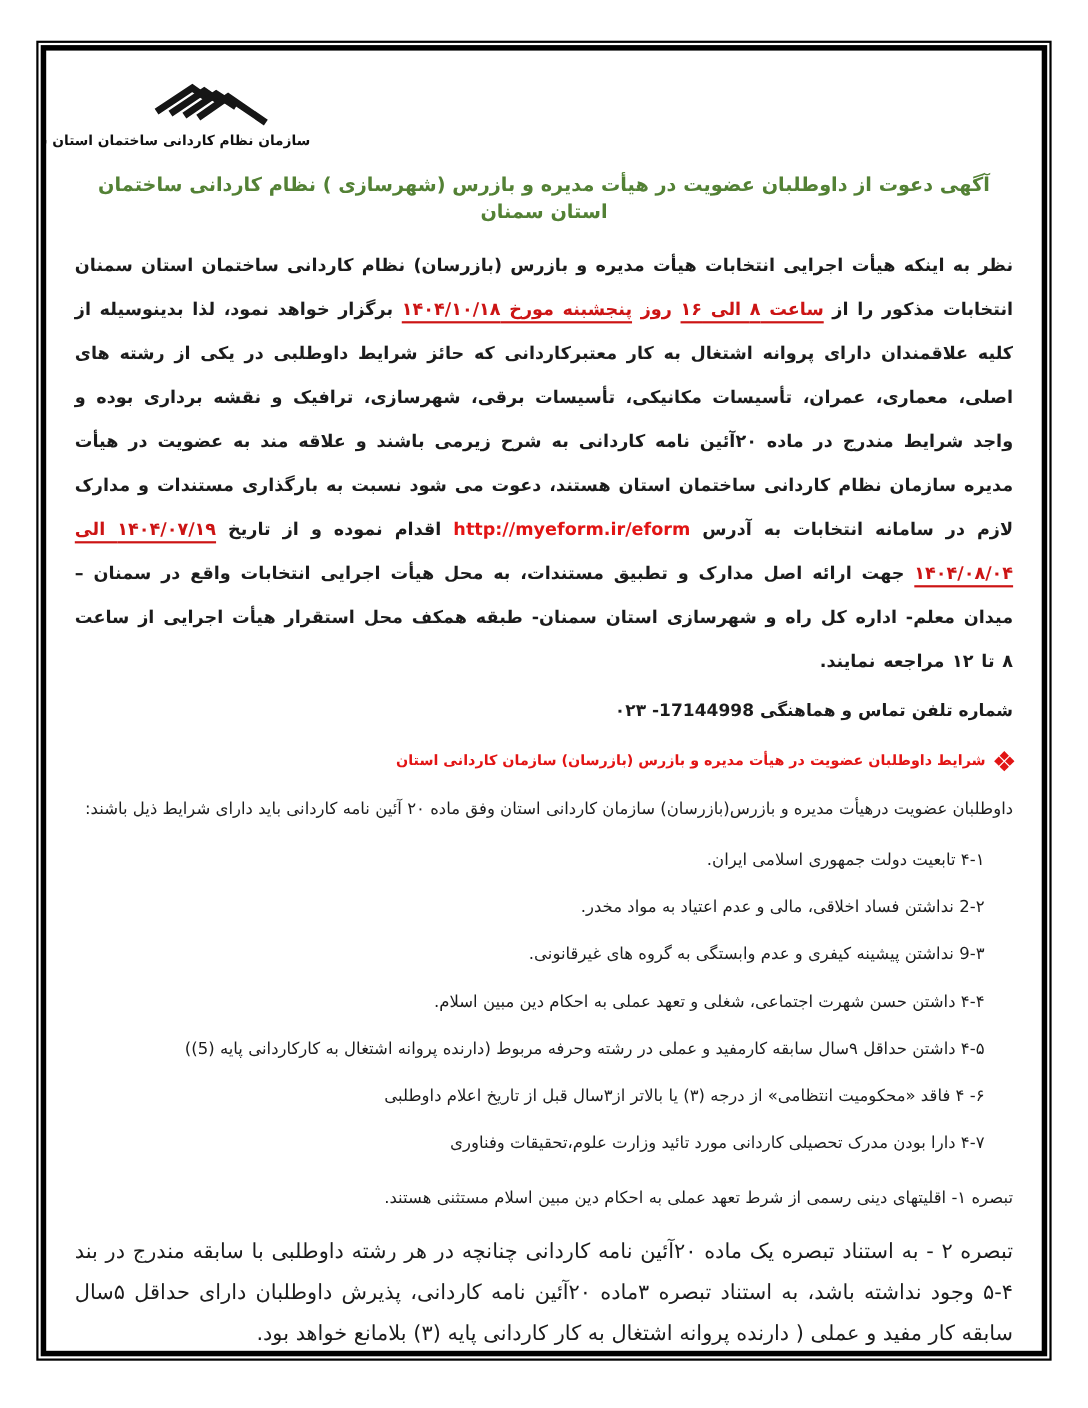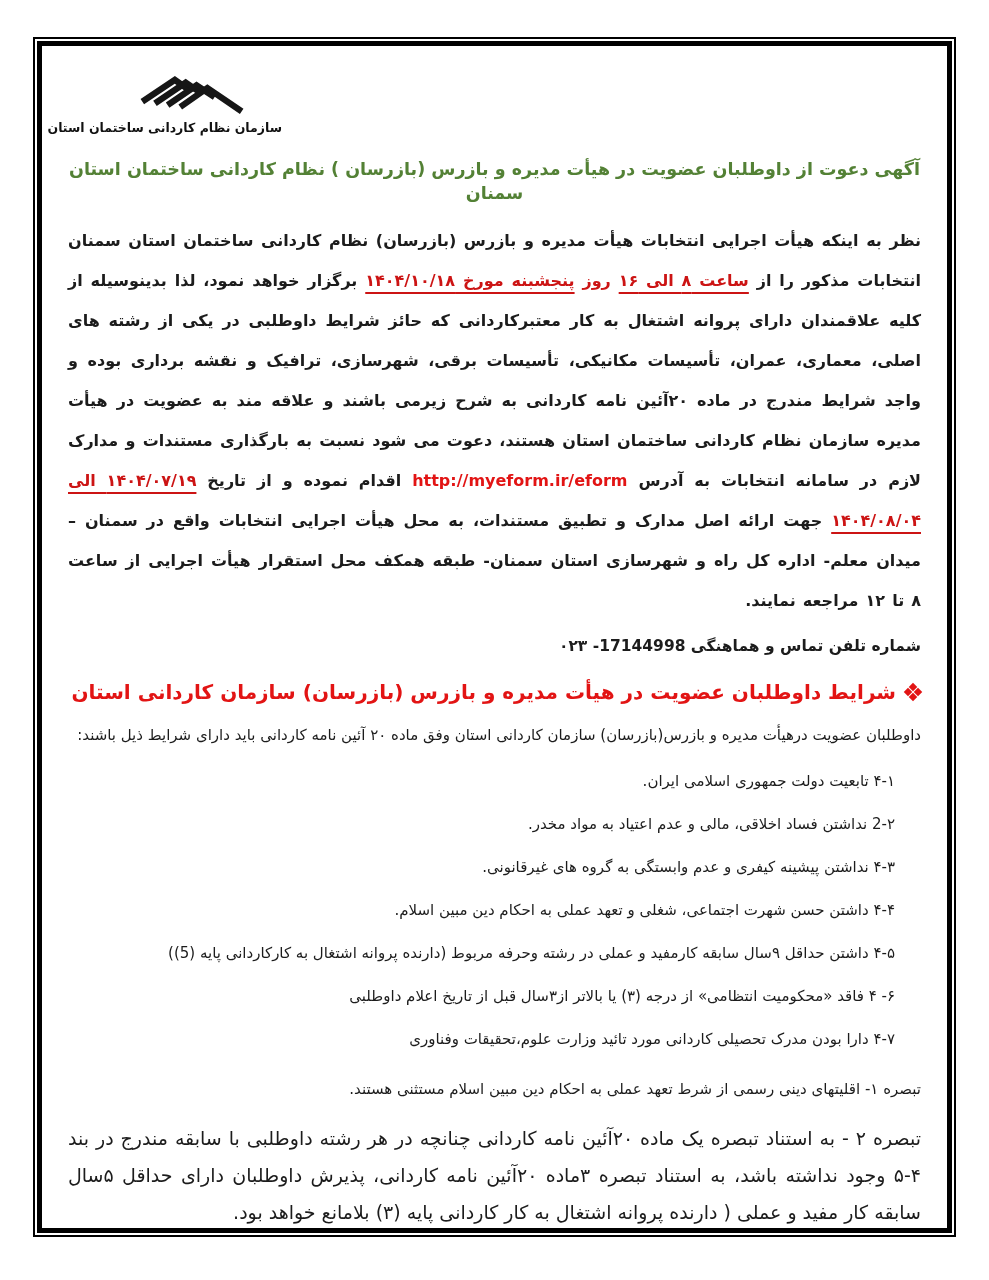--- a/index.html
+++ b/index.html
@@ -28,21 +28,21 @@
   .intro{margin:16px 0 0;font-size:16px;font-weight:bold;line-height:40px;
          text-align:justify;word-spacing:1.5px;}
   .red{color:var(--red2);}
   .u{text-decoration:underline;text-decoration-thickness:1.5px;text-underline-offset:6px;
      text-decoration-color:var(--red2);}
   .url{color:var(--red);font-weight:bold;unicode-bidi:isolate;}
 
   .phone{margin:16px 0 0;font-size:15.5px;font-weight:bold;}
 
   .sec-heading{margin:24px 0 0;display:flex;align-items:center;justify-content:flex-start;
-               color:var(--red);font-size:20px;font-weight:bold;line-height:26px;}
+               color:var(--red);font-size:13px;font-weight:bold;line-height:26px;}
   .bullet{position:relative;display:inline-block;width:16px;height:16px;margin-left:9px;flex:none;}
   .bullet i{position:absolute;width:6px;height:6px;background:var(--red);transform:rotate(45deg);}
   .bullet i:nth-child(1){left:5px;top:0;}
   .bullet i:nth-child(2){left:0;top:5px;}
   .bullet i:nth-child(3){left:10px;top:5px;}
   .bullet i:nth-child(4){left:5px;top:10px;}
 
   .lead{margin:12px 0 0;font-size:15px;font-weight:400;line-height:36px;text-align:justify;}
 
   .items{margin-top:8px;padding-right:26px;}
@@ -64,42 +64,42 @@
             <g stroke="#161616" stroke-width="7" fill="none">
               <path d="M10 46 L46 22 L60 32"></path>
               <path d="M24 48 L58 25 L74 36"></path>
               <path d="M38 50 L70 28 L90 41"></path>
               <path d="M52 52 L82 31 L120 57"></path>
             </g>
           </svg>
           <div class="logo-text">سازمان نظام کاردانی ساختمان استان سمنان</div>
         </div>
 
-        <h1 class="title">آگهی دعوت از داوطلبان عضویت در هیأت مدیره و بازرس (بازرسان ) نظام کاردانی ساختمان استان سمنان</h1>
+        <h1 class="title">آگهی دعوت از داوطلبان عضویت در هیأت مدیره و بازرس (شهرسازی ) نظام کاردانی ساختمان استان سمنان</h1>
 
         <p class="intro"><span>نظر به اینکه هیأت اجرایی انتخابات هیأت مدیره و بازرس (بازرسان) نظام کاردانی ساختمان استان سمنان انتخابات  مذکور را از </span><span class="red u">ساعت ۸ الی ۱۶</span><span class="red"> روز </span><span class="red u">پنجشبنه مورخ ۱۴۰۴/۱۰/۱۸</span><span> برگزار خواهد نمود، لذا بدینوسیله از کلیه علاقمندان دارای پروانه اشتغال به کار معتبرکاردانی که حائز شرایط داوطلبی در یکی از رشته های اصلی، معماری، عمران، تأسیسات مکانیکی، تأسیسات برقی، شهرسازی، ترافیک و نقشه برداری بوده و واجد شرایط مندرج در ماده ۲۰آئین نامه کاردانی به شرح زیرمی باشند و علاقه مند به عضویت در هیأت مدیره سازمان نظام کاردانی ساختمان استان هستند، دعوت می شود نسبت به  بارگذاری مستندات و مدارک لازم در سامانه انتخابات به آدرس</span> <span class="url" dir="ltr">http://myeform.ir/eform</span><span> اقدام نموده و از تاریخ </span><span class="red u">۱۴۰۴/۰۷/۱۹ الی ۱۴۰۴/۰۸/۰۴</span><span> جهت ارائه اصل مدارک و تطبیق مستندات، به محل هیأت اجرایی انتخابات واقع در سمنان –میدان معلم- اداره کل راه و شهرسازی استان سمنان- طبقه همکف محل استقرار هیأت اجرایی از ساعت ۸ تا ۱۲ مراجعه نمایند.</span></p>
 
         <p class="phone">شماره تلفن تماس و هماهنگی 17144998- ۰۲۳</p>
 
         <div class="sec-heading">
           <span class="bullet">
               <i></i>
               <i></i>
               <i></i>
               <i></i>
             </span>
           <span>شرایط داوطلبان عضویت در هیأت مدیره و بازرس (بازرسان) سازمان کاردانی استان</span>
         </div>
 
         <p class="lead">داوطلبان عضویت درهیأت مدیره و بازرس(بازرسان) سازمان کاردانی استان وفق ماده ۲۰ آئین نامه کاردانی باید دارای شرایط ذیل باشند:</p>
 
         <div class="items">
             <div class="cond-item">۴-۱ تابعیت دولت جمهوری اسلامی ایران.</div>
             <div class="cond-item">2-۲ نداشتن فساد اخلاقی، مالی و عدم اعتیاد به مواد مخدر.</div>
-            <div class="cond-item">۴-۳  نداشتن پیشینه کیفری و عدم وابستگی به گروه های غیرقانونی.</div>
+            <div class="cond-item">9-۳  نداشتن پیشینه کیفری و عدم وابستگی به گروه های غیرقانونی.</div>
             <div class="cond-item">۴-۴ داشتن حسن شهرت اجتماعی، شغلی و تعهد عملی به احکام دین مبین اسلام.</div>
             <div class="cond-item">۴-۵ داشتن حداقل ۹سال سابقه کارمفید و عملی در رشته وحرفه مربوط (دارنده پروانه اشتغال به کارکاردانی پایه (5))</div>
             <div class="cond-item">۶- ۴ فاقد «محکومیت انتظامی» از درجه (۳) یا بالاتر از۳سال قبل از تاریخ اعلام داوطلبی</div>
             <div class="cond-item">۴-۷ دارا بودن مدرک تحصیلی کاردانی مورد تائید وزارت علوم،تحقیقات وفناوری</div>
           </div>
 
         <p class="note-line">تبصره ۱- اقلیتهای دینی رسمی از شرط تعهد عملی به احکام دین مبین اسلام مستثنی هستند.</p>
         <p class="para note">تبصره ۲ - به استناد تبصره یک ماده ۲۰آئین نامه کاردانی چنانچه در هر رشته داوطلبی با سابقه مندرج در بند ۴-۵ وجود نداشته باشد، به استناد تبصره ۳ماده ۲۰آئین نامه کاردانی، پذیرش داوطلبان دارای حداقل  ۵سال سابقه کار مفید و عملی ( دارنده پروانه اشتغال به کار کاردانی پایه (۳) بلامانع خواهد بود.</p>
 
       </div>

